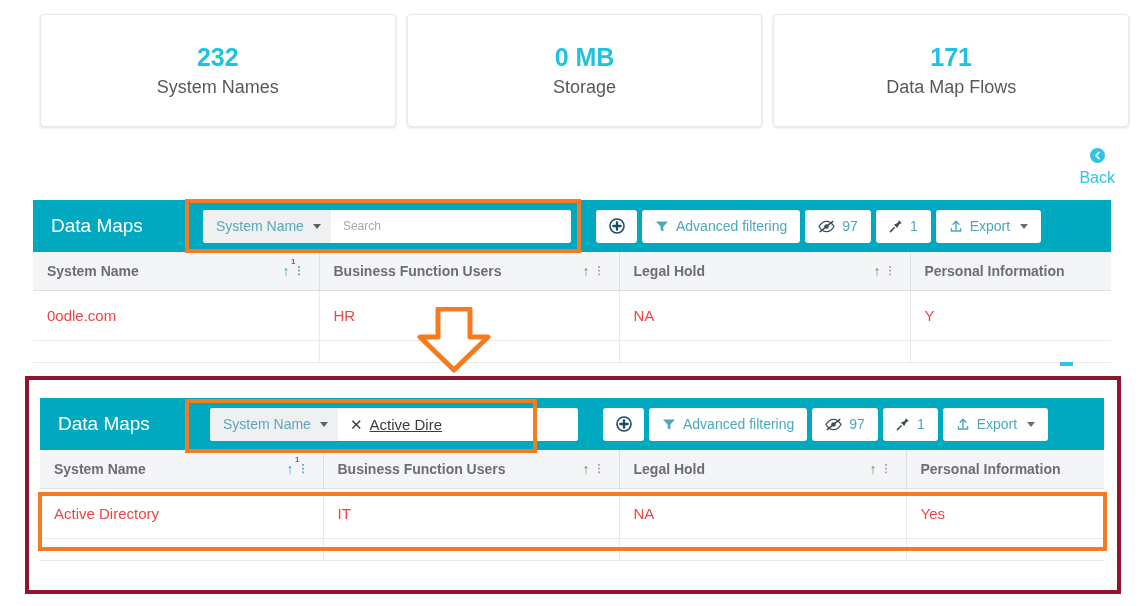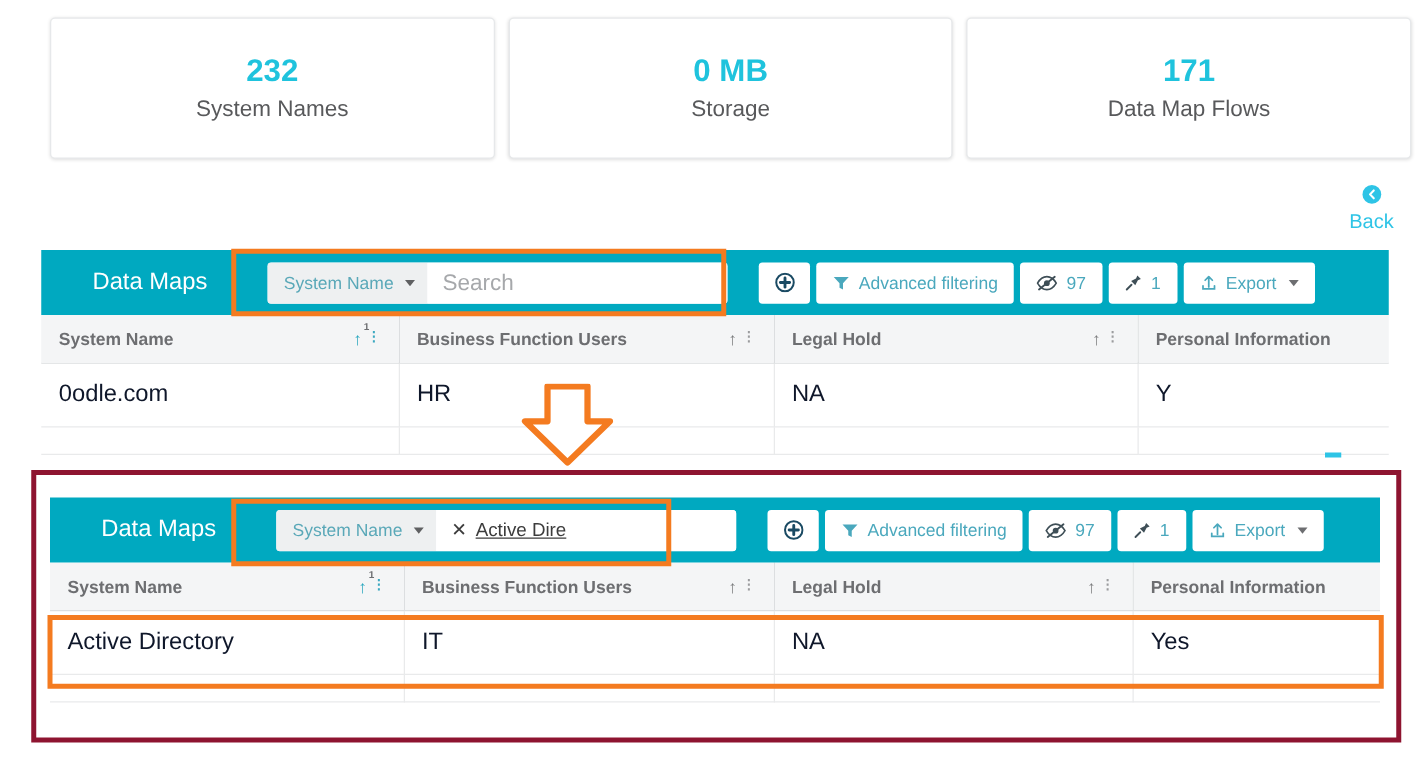--- a/index.html
+++ b/index.html
@@ -65,21 +65,21 @@
   .panel-bottom { position: absolute; left: 11px; top: 18px; width: 1064px; height: 174px; }
 
   .toolbar {
     position: relative;
     height: 52px;
     background: #00a9c0;
     display: flex; align-items: center;
   }
   .panel-title {
     color: #ffffff; font-size: 19px;
-    padding-left: 30px; width: 170px; flex: none; margin-left: 11px;
+    padding-left: 18px; width: 170px; flex: none;
   }
 
   
   .search-group {
     position: relative; flex: none;
     display: flex; align-items: center;
     width: 368px; height: 33px;
     background: #ffffff;
     border-radius: 3px;
     overflow: hidden;
@@ -97,21 +97,21 @@
     border-left: 4px solid transparent;
     border-right: 4px solid transparent;
     border-top: 5px solid #5f6062;
   }
   .search-input-area {
     flex: 1; height: 100%;
     display: flex; align-items: center; gap: 7px;
     padding-left: 12px;
     background: #ffffff;
   }
-  .search-placeholder { color: #a6a8ab; font-size: 18px; }
+  .search-placeholder { color: #a6a8ab; font-size: 12px; }
   .search-value { color: #3c3c3c; font-size: 15px; text-decoration: underline; }
   .clear-x {
     color: #3c3c3c; font-size: 15px; line-height: 1;
     cursor: pointer;
   }
 
   
   .tb-buttons { display: flex; align-items: center; gap: 5px; margin-left: 25px; }
   .tb-btn {
     height: 33px;
@@ -154,21 +154,21 @@
   .sort-idx {
     position: absolute; top: -7px; right: 9px;
     font-size: 8px; color: #6d6e71;
   }
   .col-menu { color: #3aa8c0; font-size: 11px; line-height: 1.2; }
   .col-menu.gray { color: #9b9c9e; }
 
   .tbl td {
     border-bottom: 1px solid #e9eaeb;
     border-right: 1px solid #e9eaeb;
-    color: #0f172a; font-size: 19px;
+    color: #ef4444; font-size: 15px;
     padding: 14px;
     height: 50px;
     background: #ffffff;
   }
   .tbl td:last-child { border-right: none; }
   .tbl tr.filler td { height: 22px; padding: 0; border-bottom: 1px solid #e9eaeb; }
 
   
   .ann-box {
     position: absolute;

